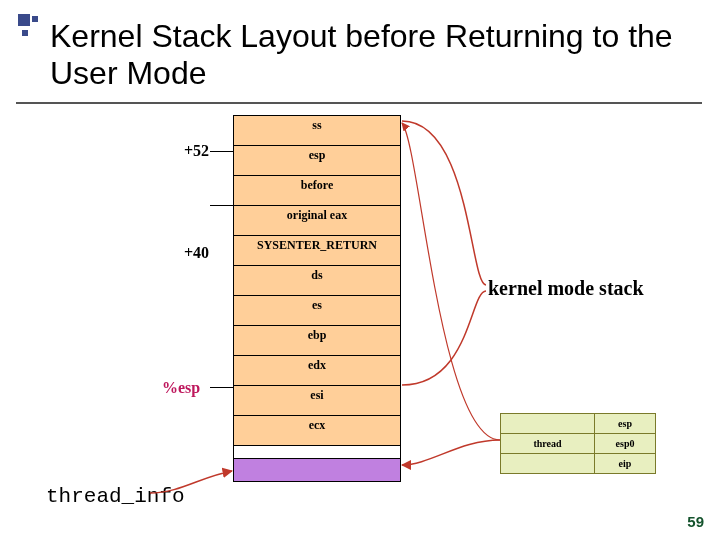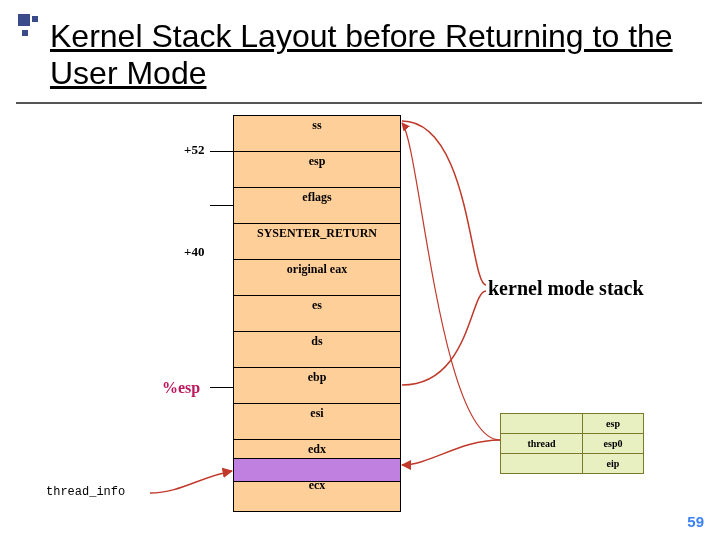--- a/index.html
+++ b/index.html
@@ -23,21 +23,20 @@
     background: #3a4a8a;
   }
   .title {
     position: absolute;
     left: 50px;
     top: 18px;
     font-size: 32px;
     line-height: 1.15;
     color: #000;
     font-weight: 400;
-    text-decoration: underline;
   }
   .underline {
     position: absolute;
     left: 16px;
     right: 18px;
     top: 102px;
     height: 2px;
     background: #555;
   }
   .diagram {
@@ -49,21 +48,21 @@
   }
   .stack {
     position: absolute;
     left: 233px;
     top: 0;
     width: 168px;
     border: 1.6px solid #000;
     border-bottom: none;
   }
   .cell {
-    height: 36px;
+    height: 30px;
     border-bottom: 1.6px solid #000;
     background: #ffcf99;
     text-align: center;
     font-family: "Times New Roman", serif;
     font-size: 12px;
     line-height: 18px;
     font-weight: bold;
     color: #000;
   }
   .thread-info-box {
@@ -80,74 +79,74 @@
     left: 233px;
     top: 287px;
     width: 168px;
     height: 56px;
     border-left: 1.6px solid #000;
     border-right: 1.6px solid #000;
   }
   .offset {
     position: absolute;
     font-family: "Times New Roman", serif;
-    font-size: 13px;
+    font-size: 16px;
     font-weight: bold;
     color: #000;
   }
   .tick {
     position: absolute;
     width: 26px;
     height: 1.4px;
     background: #000;
   }
   .esp-label {
     position: absolute;
     font-family: "Times New Roman", serif;
     font-size: 16px;
     font-weight: bold;
     color: #be185d;
   }
   .ti-label {
     position: absolute;
     font-family: "Courier New", monospace;
-    font-size: 12px;
+    font-size: 21px;
     color: #000;
   }
   .kms-label {
     position: absolute;
     font-family: "Times New Roman", serif;
     font-size: 20px;
     font-weight: bold;
     color: #000;
   }
   .pagenum {
     position: absolute;
     right: 16px;
     bottom: 10px;
     font-family: Arial, sans-serif;
     font-size: 15px;
     font-weight: bold;
-    color: #3b82f6;
+    color: #14532d;
   }
   .struct-table {
     position: absolute;
     left: 500px;
     top: 298px;
     border: 1px solid #7a7a2a;
     background: #e8efc0;
     font-family: "Times New Roman", serif;
     font-size: 10px;
     font-weight: bold;
   }
   .struct-table .row {
     display: flex;
   }
   .struct-table .c1 {
-    width: 82px;
+    width: 94px;
     border-right: 1px solid #7a7a2a;
     padding: 4px 18px;
     text-align: center;
   }
   .struct-table .c2 {
     width: 60px;
     padding: 4px 6px;
     text-align: center;
   }
   .struct-table .row + .row { border-top: 1px solid #7a7a2a; }
@@ -177,28 +176,28 @@
 
   <span class="offset" style="left:184px; top:81px;margin-top:48px;">+40</span>
   <div class="tick" style="left:210px; top:90px;"></div>
 
   <span class="esp-label" style="left:162px; top:264px;">%esp</span>
   <div class="tick" style="left:210px; top:272px; width:24px;"></div>
 
   <div class="stack">
     <div class="cell">ss</div>
     <div class="cell">esp</div>
-    <div class="cell">eflags</div>
+    <div class="cell">before</div>
+    <div class="cell">original eax</div>
     <div class="cell">SYSENTER_RETURN</div>
-    <div class="cell">original eax</div>
+    <div class="cell">ds</div>
     <div class="cell">es</div>
-    <div class="cell">ds</div>
     <div class="cell">ebp</div>
+    <div class="cell">edx</div>
     <div class="cell">esi</div>
-    <div class="cell">edx</div>
     <div class="cell">ecx</div>
   </div>
 
   <div class="gap-box"></div>
   <div class="thread-info-box"></div>
 
   <span class="ti-label" style="left:46px; top:370px;">thread_info</span>
 
   <span class="kms-label" style="left:488px; top:162px;">kernel mode stack</span>
 

